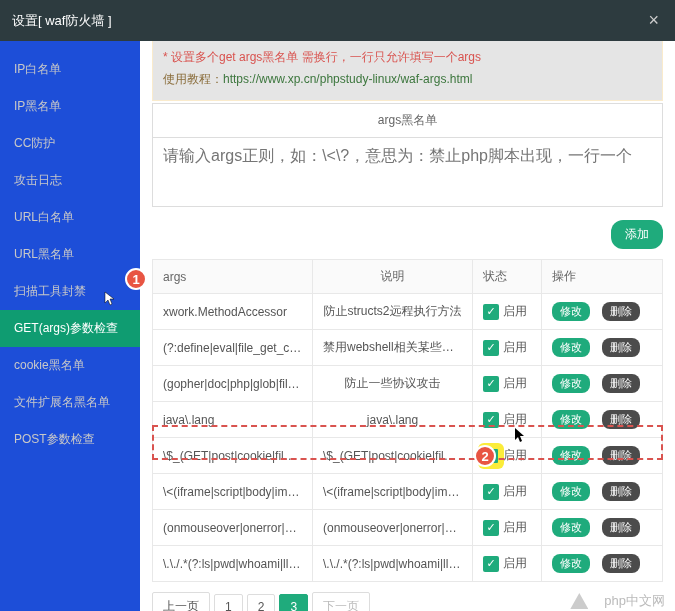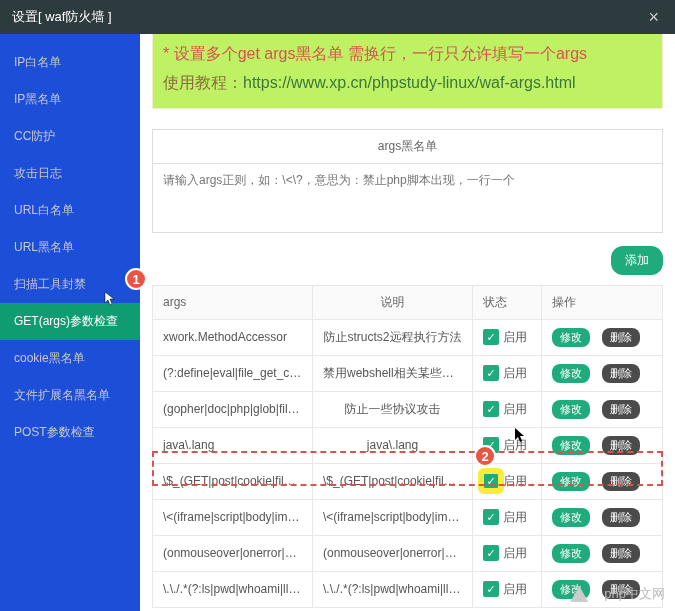--- a/index.html
+++ b/index.html
@@ -1,42 +1,42 @@
 <!DOCTYPE html>
 <html><head>
   <meta charset="utf-8">
   <style>
     * { box-sizing: border-box; margin: 0; padding: 0; }
     body { font-family: "Microsoft YaHei", Arial, sans-serif; font-size: 12px; background: #fff; width: 675px; height: 611px; overflow: hidden; }
     
-    .modal-header { background: #2d3b3f; color: #fff; padding: 8px 12px; display: flex; justify-content: space-between; align-items: center; height: 34px; }
+    .modal-header { background: #2d3b3f; color: #fff; padding: 8px 12px; display: flex; justify-content: space-between; align-items: center; height: 41px; }
     .modal-header .title { font-size: 13px; }
     .modal-header .close { cursor: pointer; font-size: 18px; color: #ccc; padding: 0 4px; }
     
     .body-wrap { display: flex; height: 577px; }
     
     .sidebar { width: 140px; background: #1d4ed8; color: #c8c8c8; padding-top: 10px; }
     .sidebar-item { padding: 10px 14px; cursor: pointer; font-size: 12px; position: relative; }
     .sidebar-item.active { background: #0f9c71; color: #fff; }
     
     .badge-num { position: absolute; width: 22px; height: 22px; border-radius: 50%; background: #e85543; color: #fff; display: flex; align-items: center; justify-content: center; font-weight: bold; font-size: 13px; border: 2px solid #fff; }
     .badge-1 { top: 268px; left: 125px; z-index: 10; }
     .badge-2 { top: 445px; left: 474px; z-index: 10; }
     .cursor-icon { position: absolute; top: 291px; left: 103px; z-index: 10; color: #fff; font-size: 14px; pointer-events: none; }
     .cursor-icon2 { position: absolute; top: 428px; left: 515px; z-index: 10; color: #000; font-size: 14px; pointer-events: none; }
     
     .main { flex: 1; padding: 0 12px 12px 12px; background: #fff; position: relative; overflow: hidden; }
     
-    .info-box { background: #bef264; border: 1px solid #faebcc; border-top: none; padding: 6px 10px 10px 10px; color: #8a6d3b; line-height: 1.8; font-size: 16px; margin-bottom: 20px; }
+    .info-box { background: #e5e5e5; border: 1px solid #faebcc; border-top: none; padding: 6px 10px 10px 10px; color: #8a6d3b; line-height: 1.8; font-size: 12px; margin-bottom: 2px; }
     .info-box .red { color: #d9534f; }
     .info-box a { color: #3c763d; text-decoration: none; }
     
     .section-title { border: 1px solid #ddd; padding: 8px 10px; color: #666; background: #fff; margin-bottom: -1px; font-size: 12px; text-align: center; }
     
-    .input-box { width: 100%; border: 1px solid #ddd; padding: 8px 10px; height: 70px; color: #999; font-size: 12px; resize: none; font-family: inherit; }
+    .input-box { width: 100%; border: 1px solid #ddd; padding: 8px 10px; height: 70px; color: #999; font-size: 16px; resize: none; font-family: inherit; }
     
     .btn-row { display: flex; justify-content: flex-end; margin: 10px 0; }
     .btn-add { background: #1fab7c; color: #fff; border: none; padding: 6px 14px; border-radius: 12px; cursor: pointer; font-size: 12px; }
     
     table { width: 100%; border-collapse: collapse; }
     th, td { border: 1px solid #e8e8e8; padding: 8px 10px; text-align: left; font-size: 12px; color: #555; white-space: nowrap; overflow: hidden; text-overflow: ellipsis; }
     th { background: #fafafa; font-weight: normal; color: #666; }
     .col-args { width: 160px; max-width: 160px; }
     .col-desc { width: 160px; max-width: 160px; text-align: center; }
     .col-status { width: 70px; }

